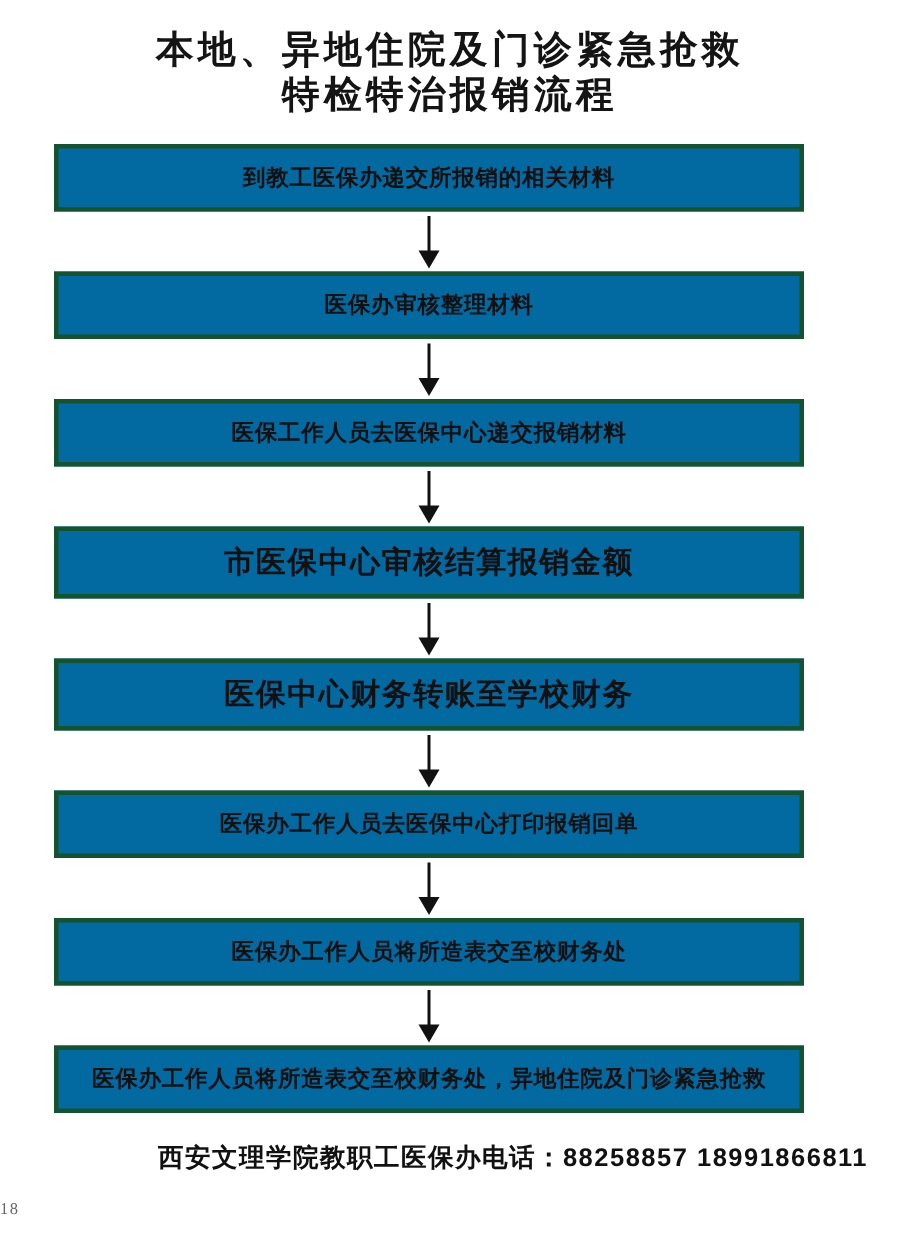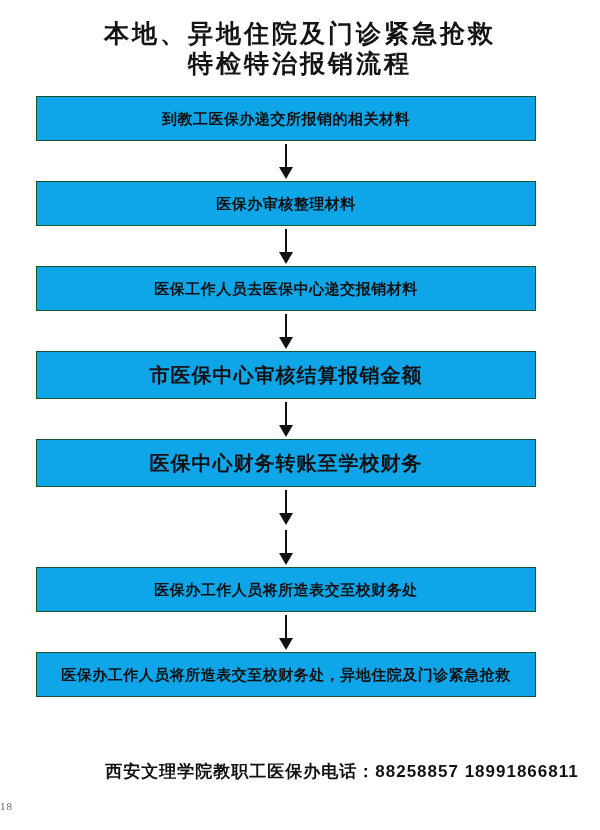--- a/index.html
+++ b/index.html
@@ -50,22 +50,22 @@
     position: absolute;
     left: 36px;
     top: 96px;
     width: 500px;
   }
 
   .flow-node {
     box-sizing: border-box;
     width: 500px;
     height: 45px;
-    border: 1px solid #14532d;
-    background: #0ea5e9;
+    border: 3px solid #14532d;
+    background: #0369a1;
     display: flex;
     align-items: center;
     justify-content: center;
     text-align: center;
   }
 
   .flow-node .node-label {
     display: block;
     font-size: 15px;
     line-height: 20px;
@@ -191,20 +191,23 @@
 
     <div class="flow-node emphasis emphasis-medium">
       <span class="node-label">医保中心财务转账至学校财务</span>
     </div>
 
     <div class="connector">
       <div class="arrow-stem"></div>
       <div class="arrow-head"></div>
     </div>
 
+    <div class="flow-node">
+      <span class="node-label">医保办工作人员去医保中心打印报销回单</span>
+    </div>
 
     <div class="connector">
       <div class="arrow-stem"></div>
       <div class="arrow-head"></div>
     </div>
 
     <div class="flow-node">
       <span class="node-label">医保办工作人员将所造表交至校财务处</span>
     </div>
 

